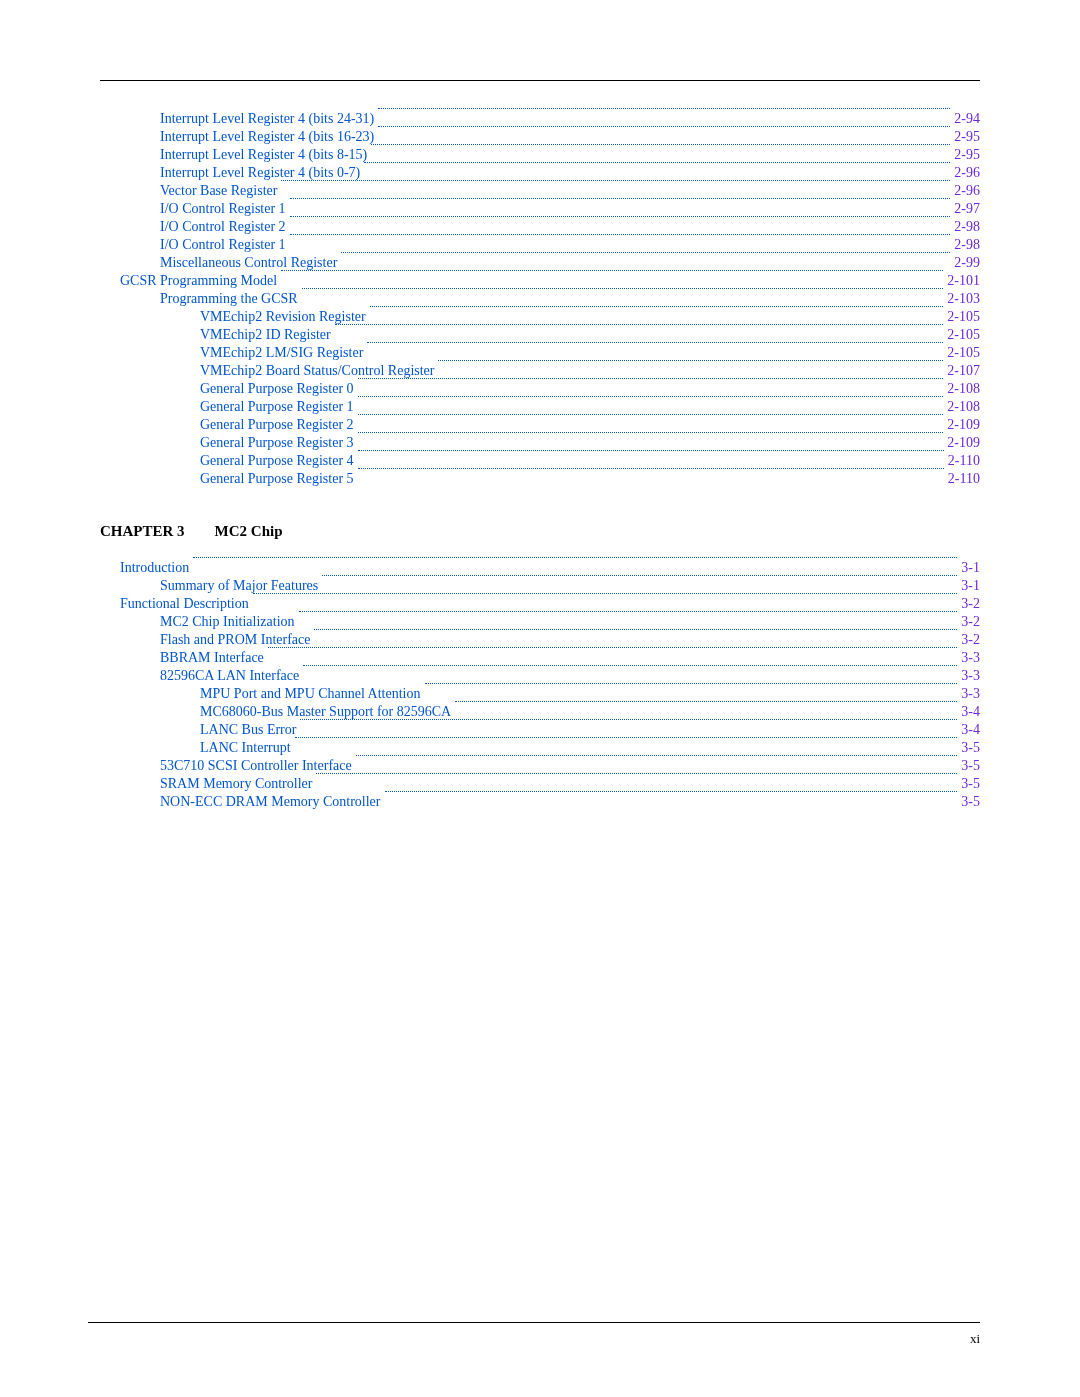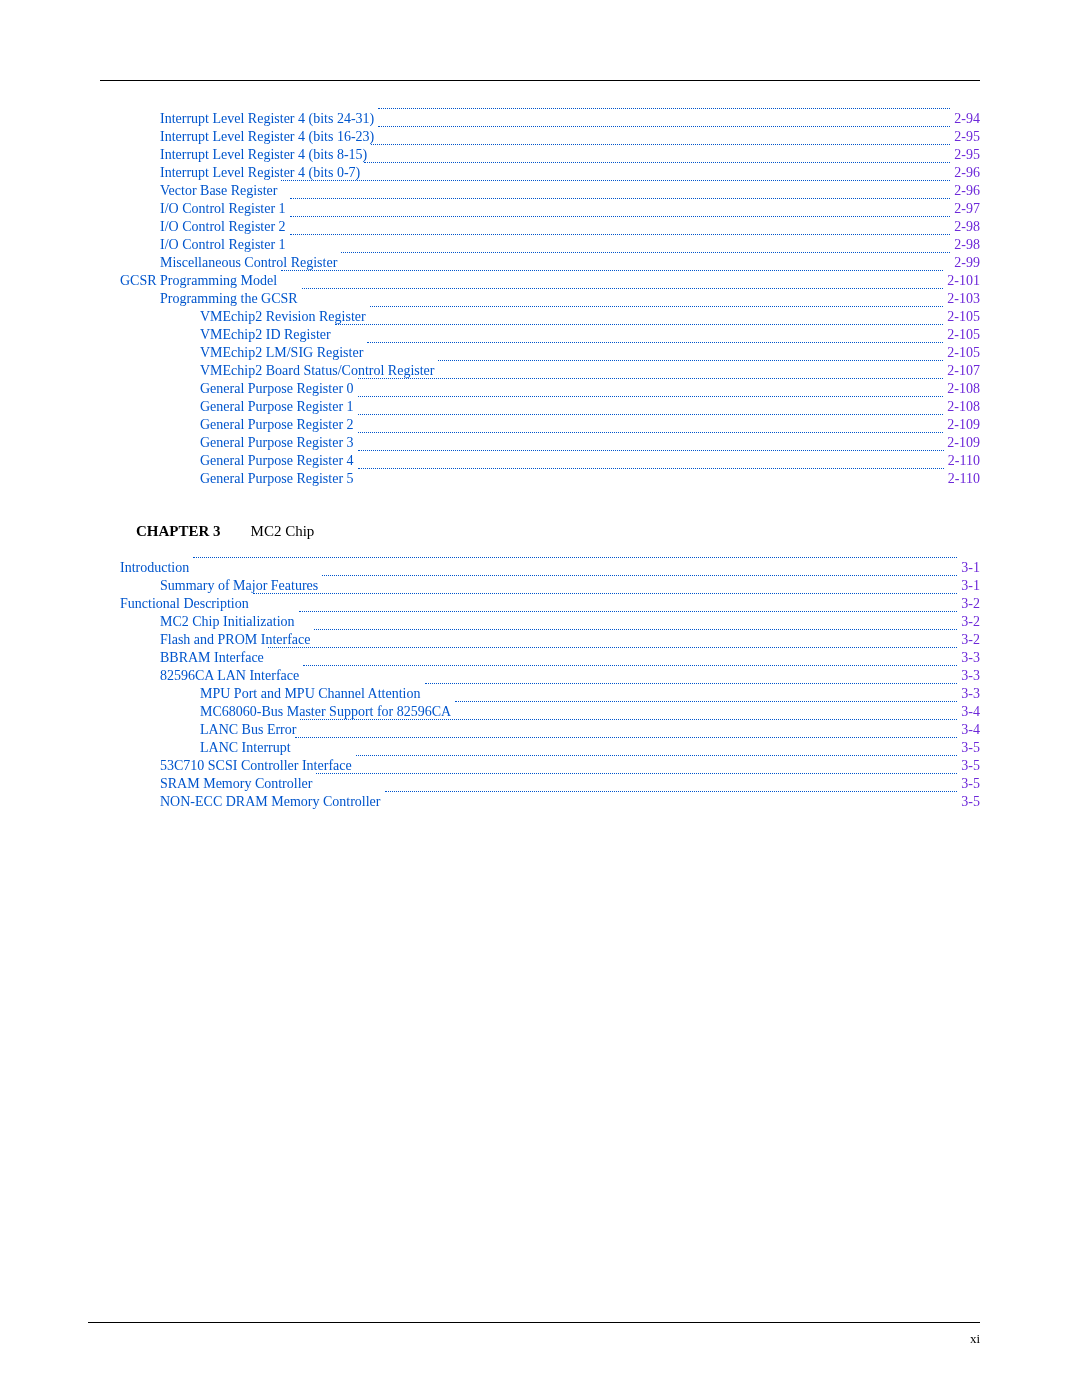--- a/index.html
+++ b/index.html
@@ -52,29 +52,28 @@
     .indent-1 { padding-left: 60px; }
     .indent-2 { padding-left: 100px; font-family: Liberation Serif, serif; }
     .indent-0 { padding-left: 20px; }
 
     .chapter-heading {
       margin-top: 36px;
       margin-bottom: 20px;
       display: flex;
       align-items: center;
       gap: 30px;
-      margin-left: 36px;
     }
     .chapter-heading .chapter-label {
       font-weight: bold;
       font-size: 15px;
       color: #000;
     }
     .chapter-heading .chapter-title {
-      font-weight: normal;
+      font-weight: bold;
       font-size: 15px;
       color: #000;
     }
 
     .footer {
       position: absolute;
       bottom: 50px;
       left: 88px;
       right: 100px;
     }

